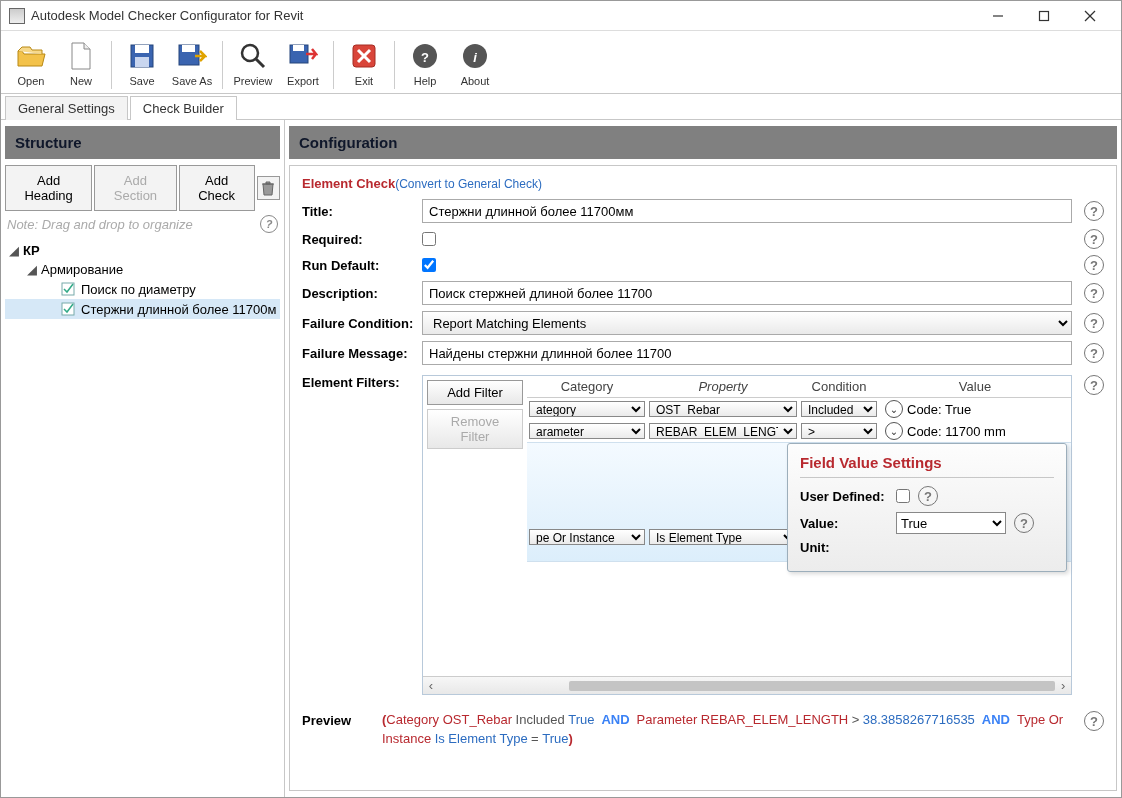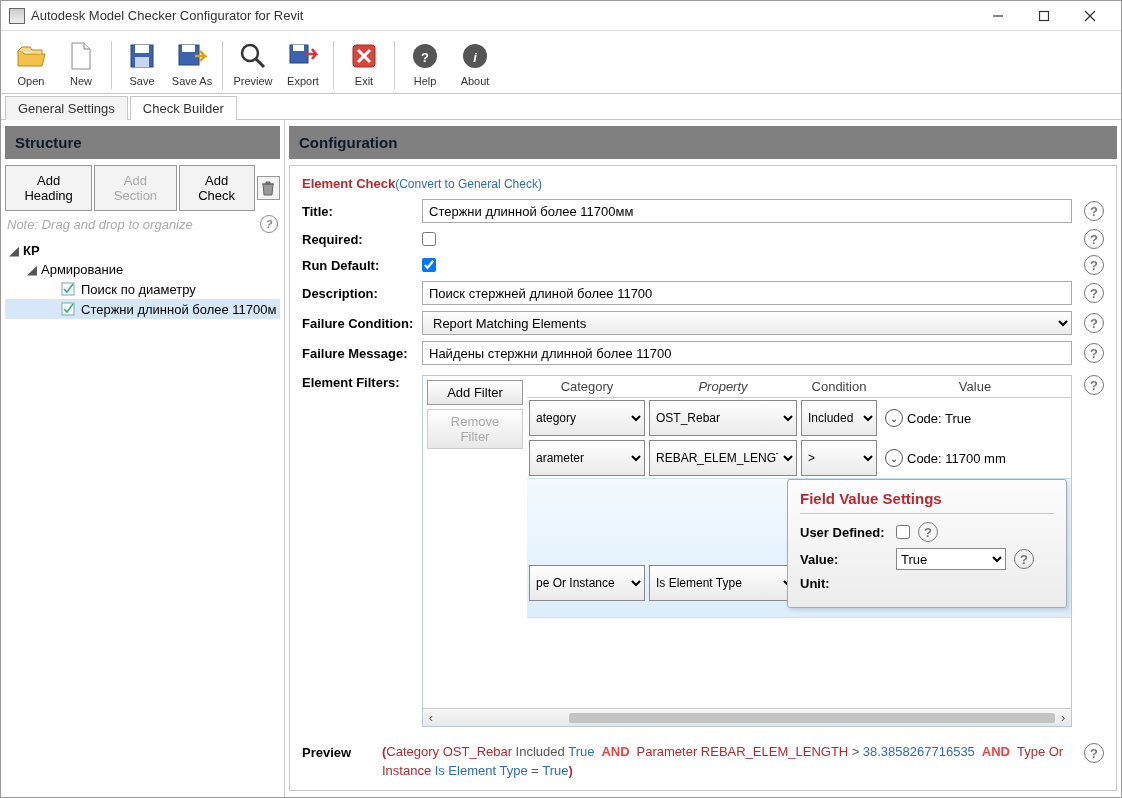--- a/index.html
+++ b/index.html
@@ -56,41 +56,41 @@
 
 .filters-area { border: 1px solid #b8c9da; margin-top: 4px; display: flex; }
 .filters-left { display: flex; flex-direction: column; gap: 4px; padding-right: 6px; width: 104px;}
 .fbtn { border: 1px solid #999; background: linear-gradient(#fff,#e8e8e8); padding: 4px 8px; cursor: pointer; width:96px; text-align:center;}
 .fbtn.disabled { color: #aaa; border-color:#ccc;}
 .filters-right { flex: 1; position: relative; }
 .filters-header { display: flex; background: #fff; border-bottom: 1px solid #ccc; }
 .fh { padding: 3px 0; text-align: center; color: #444; }
 .fh-cat { width: 120px; } .fh-prop { width: 152px; font-style: italic; } .fh-cond { width: 80px; } .fh-val { flex:1; }
 .frow { display: flex; align-items: center; padding: 2px 0; }
-.frow select { border: 1px solid #888; background: linear-gradient(#fff,#eaeaea); height: 36px; font-size:12px; padding: 0 2px; margin: 0 2px; }
+.frow select { border: 1px solid #888; background: linear-gradient(#fff,#eaeaea); height: 16px; font-size:12px; padding: 0 2px; margin: 0 2px; }
 .frow .sel-cat { width: 116px; } .frow .sel-prop { width: 148px; } .frow .sel-cond { width: 76px; }
 .code-badge { display: flex; align-items: center; gap: 4px; padding-left: 6px; }
 .chev { width: 18px; height: 18px; border: 1.4px solid #555; border-radius: 50%; display:flex;align-items:center;justify-content:center; font-size:10px; color:#333; cursor:pointer;}
 .expanded-block { background: linear-gradient(#f4faff,#dceefb); border-top:1px solid #cfe0ee; border-bottom:1px solid #cfe0ee; padding: 6px 0 14px; position:relative; }
 .popup { position:absolute; right: 4px; top: 0px; width: 280px; background: linear-gradient(#fdfdfd,#ececec); border:1px solid #9caebb; border-radius:3px; padding:10px 12px; box-shadow: 2px 2px 4px rgba(0,0,0,0.15); }
 .popup h3 { color:#b8292f; font-size:15px; font-weight:bold; margin-bottom:6px;}
 .popup hr { border:none; border-top:1px solid #c7c7c7; margin: 4px 0 8px; }
 .popup .prow { display:flex; align-items:center; margin: 6px 0; }
 .popup .prow .plbl { width: 96px; font-weight:bold; }
 .popup .prow select { flex:1; border:1px solid #888; background:#fff; height: 22px; max-width:110px; }
 .popup .prow .qcircle { margin-left:8px; }
 .hscroll { height: 18px; background: linear-gradient(#f7f7f7,#e8e8e8); border-top:1px solid #ccc; display:flex; align-items:center; }
 .hscroll .thumb { margin-left: 130px; width: 490px; height:10px; background:#c4c4c4; border-radius:2px;}
 .hscroll .arr { width:16px; text-align:center; color:#666;}
 .preview-row { display:flex; padding-top:10px; align-items:flex-start; }
 .preview-row .lbl { width: 60px; font-weight:bold; padding-top:2px; }
 .preview-text { font-size:12.5px; line-height:1.4; color:#555; flex:1; padding-left:20px;}
 .preview-text .paren { color:#b8292f; font-weight:bold;}
 .preview-text .blue { color:#2c6cc0; }
-.preview-text .and { font-weight:bold; color:#ef4444;}
+.preview-text .and { font-weight:bold; color:#3b82f6;}
 .preview-text .red { color:#b8292f; }
 .cursor-arrow { position:absolute; font-size:14px; color:#000; }
 </style>
 </head>
 <body>
 
 <div class="titlebar">
   <div class="app-icon"></div>
   <div class="title">Autodesk Model Checker Configurator for Revit</div>
   <div class="win-controls">
@@ -288,21 +288,21 @@
         <div class="qcircle">?</div>
       </div>
       <div class="form-row">
         <div class="lbl">Failure Message:</div>
         <input class="ipt" value="Найдены стержни длинной более 11700" style="">
         <div class="qcircle">?</div>
       </div>
 
       <div class="form-row" style="align-items:flex-start;">
         <div class="lbl" style="padding-top:4px;">Element Filters:</div>
-        <div class="filters-area" style="flex:1;max-width:650px; flex-direction:column;">
+        <div class="filters-area" style="flex:1;max-width:650px; flex-direction:column;gap:24px;">
           <div style="display:flex;">
             <div class="filters-left" style="padding:4px 0 0 4px;">
               <button class="fbtn">Add Filter</button>
               <button class="fbtn disabled">Remove Filter</button>
             </div>
             <div class="filters-right">
               <div class="filters-header">
                 <div class="fh fh-cat">Category</div>
                 <div class="fh fh-prop">Property</div>
                 <div class="fh fh-cond">Condition</div>

